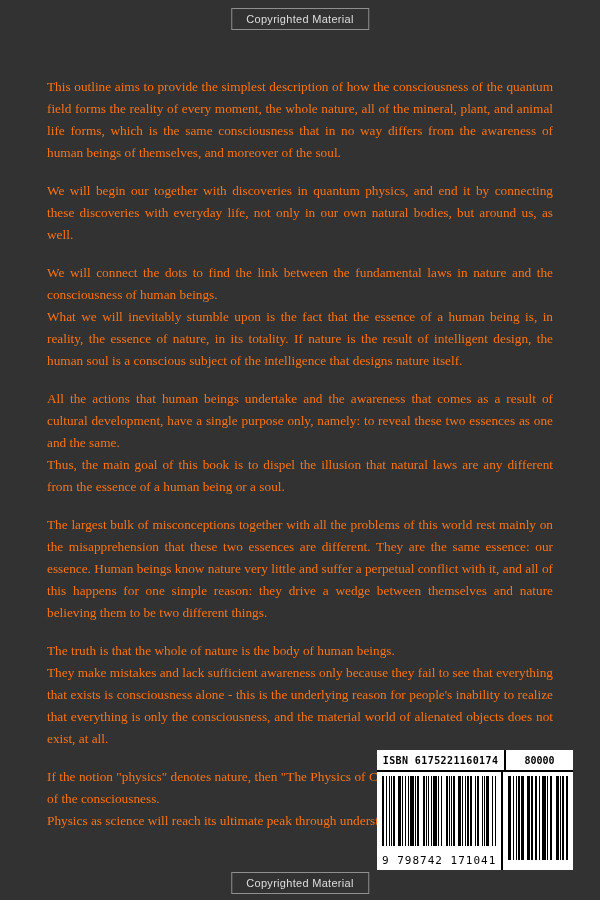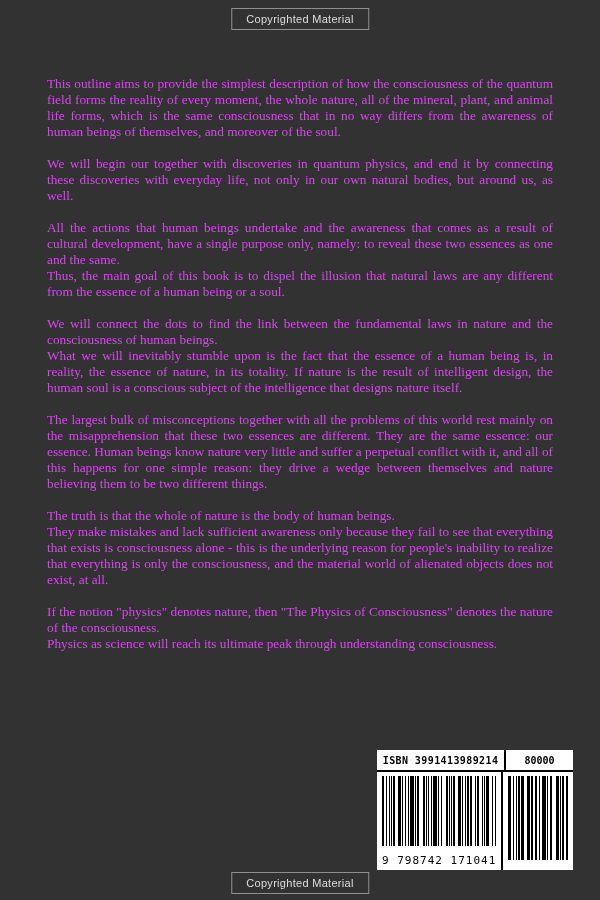--- a/index.html
+++ b/index.html
@@ -13,21 +13,21 @@
     border:1px solid #8f8f8f; color:#dedede;
     font:11px "Liberation Sans", sans-serif;
     padding:4px 14px; letter-spacing:.3px; white-space:nowrap;
     background:transparent;
   }
   .badge.top { top:8px; }
   .badge.bottom { bottom:6px; }
 
   .body-text {
     position:absolute; top:76px; left:47px; right:47px;
-    color:#d946ef; font-size:13.3px; line-height:16px;
+    color:#f97316; font-size:13.3px; line-height:22px;
     text-align:justify;
   }
   .body-text p { margin:0 0 16px; white-space:pre-line; }
 
   .barcode-box {
     position:absolute; right:27px; bottom:30px;
     width:196px; height:120px; background:#ffffff; color:#000;
     box-sizing:border-box;
   }
   .bc-header {
@@ -64,34 +64,34 @@
 
 <div class="cover">
 
   <div class="badge top">
     <span>Copyrighted Material</span>
   </div>
 
   <div class="body-text" id="paragraphs">
       <p>This outline aims to provide the simplest description of how the consciousness of the quantum field forms the reality of every moment, the whole nature, all of the mineral, plant, and animal life forms, which is the same consciousness that in no way differs from the awareness of human beings of themselves, and moreover of the soul.</p>
       <p>We will begin our together with discoveries in quantum physics, and end it by connecting these discoveries with everyday life, not only in our own natural bodies, but around us, as well.</p>
+      <p>We will connect the dots to find the link between the fundamental laws in nature and the consciousness of human beings.
+What we will inevitably stumble upon is the fact that the essence of a human being is, in reality, the essence of nature, in its totality. If nature is the result of intelligent design, the human soul is a conscious subject of the intelligence that designs nature itself.</p>
       <p>All the actions that human beings undertake and the awareness that comes as a result of cultural development, have a single purpose only, namely: to reveal these two essences as one and the same.
 Thus, the main goal of this book is to dispel the illusion that natural laws are any different from the essence of a human being or a soul.</p>
-      <p>We will connect the dots to find the link between the fundamental laws in nature and the consciousness of human beings.
-What we will inevitably stumble upon is the fact that the essence of a human being is, in reality, the essence of nature, in its totality. If nature is the result of intelligent design, the human soul is a conscious subject of the intelligence that designs nature itself.</p>
       <p>The largest bulk of misconceptions together with all the problems of this world rest mainly on the misapprehension that these two essences are different. They are the same essence: our essence. Human beings know nature very little and suffer a perpetual conflict with it, and all of this happens for one simple reason: they drive a wedge between themselves and nature believing them to be two different things.</p>
       <p>The truth is that the whole of nature is the body of human beings.
 They make mistakes and lack sufficient awareness only because they fail to see that everything that exists is consciousness alone - this is the underlying reason for people's inability to realize that everything is only the consciousness, and the material world of alienated objects does not exist, at all.</p>
       <p>If the notion "physics" denotes nature, then "The Physics of Consciousness" denotes the nature of the consciousness.
 Physics as science will reach its ultimate peak through understanding consciousness.</p>
     </div>
 
   <div class="barcode-box">
     <div class="bc-header">
-      <div class="bc-isbn">ISBN 3991413989214</div>
+      <div class="bc-isbn">ISBN 6175221160174</div>
       <div class="bc-price">80000</div>
     </div>
     <div class="bc-main">
       <div class="bc-left">
         <div class="bars" id="bars-main">
             <div class="bar" style="width: 2.2px; margin-right: 2.2px;"></div>
             <div class="bar" style="width: 1.1px; margin-right: 1.1px;"></div>
             <div class="bar" style="width: 1.1px; margin-right: 1.1px;"></div>
             <div class="bar" style="width: 1.1px; margin-right: 1.1px;"></div>
             <div class="bar" style="width: 2.2px; margin-right: 3.3px;"></div>

